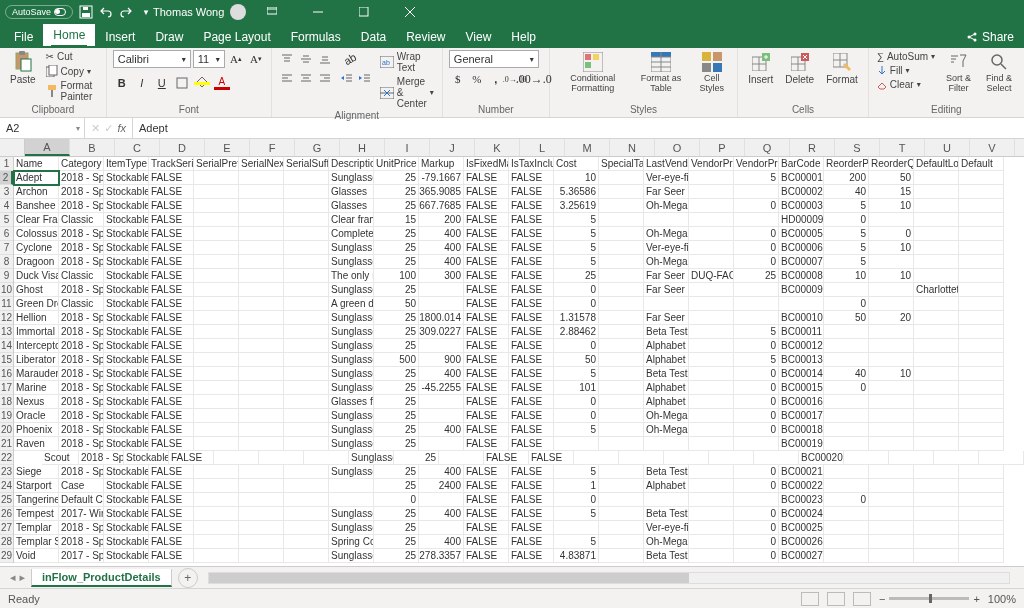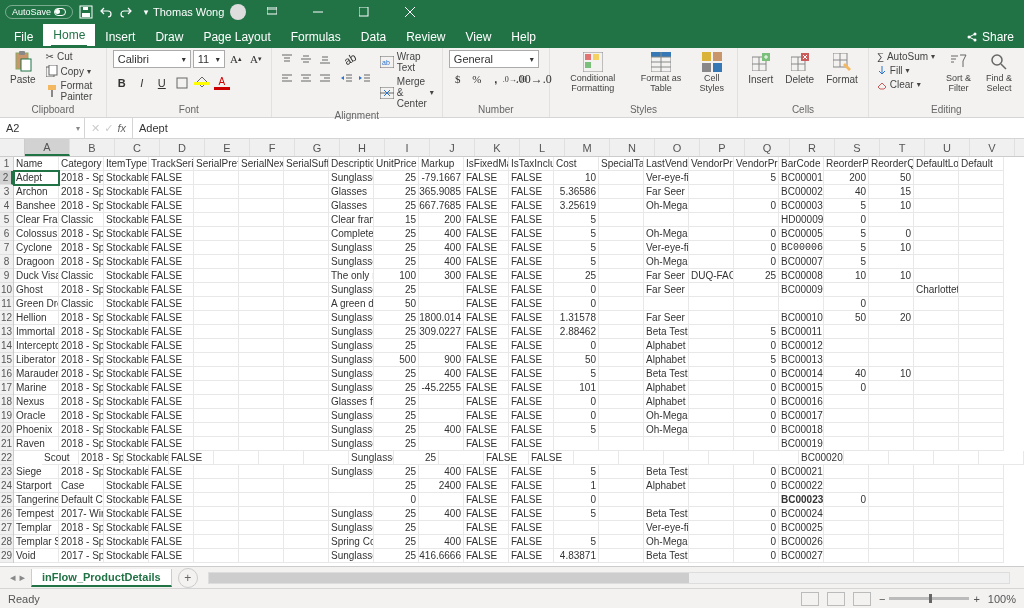--- a/index.html
+++ b/index.html
@@ -721,21 +721,21 @@
           <div class="cell" style="width: 45px;">Sunglass</div>
           <div class="cell num" style="width: 45px;">25</div>
           <div class="cell num" style="width: 45px;">400</div>
           <div class="cell" style="width: 45px;">FALSE</div>
           <div class="cell" style="width: 45px;">FALSE</div>
           <div class="cell num" style="width: 45px;">5</div>
           <div class="cell" style="width: 45px;"></div>
           <div class="cell" style="width: 45px;">Ver-eye-fied</div>
           <div class="cell" style="width: 45px;"></div>
           <div class="cell num" style="width: 45px;">0</div>
-          <div class="cell" style="width: 45px; font-family: Liberation Mono, monospace;">BC00006</div>
+          <div class="cell" style="width: 45px;">BC00006</div>
           <div class="cell num" style="width: 45px;">5</div>
           <div class="cell num" style="width: 45px;">10</div>
           <div class="cell" style="width: 45px;"></div>
           <div class="cell" style="width: 45px;"></div>
         </div>
         <div class="row">
           <div class="cell" style="width: 45px;">Dragoon</div>
           <div class="cell" style="width: 45px;">2018 - Spri</div>
           <div class="cell" style="width: 45px;">Stockable</div>
           <div class="cell" style="width: 45px;">FALSE</div>
@@ -1153,21 +1153,21 @@
           <div class="cell" style="width: 45px;"></div>
           <div class="cell num" style="width: 45px;">0</div>
           <div class="cell" style="width: 45px;"></div>
           <div class="cell" style="width: 45px;">FALSE</div>
           <div class="cell" style="width: 45px;">FALSE</div>
           <div class="cell num" style="width: 45px;">0</div>
           <div class="cell" style="width: 45px;"></div>
           <div class="cell" style="width: 45px;"></div>
           <div class="cell" style="width: 45px;"></div>
           <div class="cell" style="width: 45px;"></div>
-          <div class="cell" style="width: 45px; font-weight: bold;">BC00023</div>
+          <div class="cell" style="width: 45px;">BC00023</div>
           <div class="cell num" style="width: 45px;">0</div>
           <div class="cell" style="width: 45px;"></div>
           <div class="cell" style="width: 45px;"></div>
           <div class="cell" style="width: 45px;"></div>
         </div>
         <div class="row">
           <div class="cell" style="width: 45px;">Tempest</div>
           <div class="cell" style="width: 45px;">2017- Win</div>
           <div class="cell" style="width: 45px;">Stockable</div>
           <div class="cell" style="width: 45px;">FALSE</div>
@@ -1241,21 +1241,21 @@
         <div class="row">
           <div class="cell" style="width: 45px;">Void</div>
           <div class="cell" style="width: 45px;">2017 - Spri</div>
           <div class="cell" style="width: 45px;">Stockable</div>
           <div class="cell" style="width: 45px;">FALSE</div>
           <div class="cell" style="width: 45px;"></div>
           <div class="cell" style="width: 45px;"></div>
           <div class="cell" style="width: 45px;"></div>
           <div class="cell" style="width: 45px;">Sunglasse</div>
           <div class="cell num" style="width: 45px;">25</div>
-          <div class="cell num" style="width: 45px;">416.6666</div>
+          <div class="cell num" style="width: 45px;">278.3357</div>
           <div class="cell" style="width: 45px;">FALSE</div>
           <div class="cell" style="width: 45px;">FALSE</div>
           <div class="cell num" style="width: 45px;">4.83871</div>
           <div class="cell" style="width: 45px;"></div>
           <div class="cell" style="width: 45px;">Beta Testing</div>
           <div class="cell" style="width: 45px;"></div>
           <div class="cell num" style="width: 45px;">0</div>
           <div class="cell" style="width: 45px;">BC00027</div>
           <div class="cell" style="width: 45px;"></div>
           <div class="cell" style="width: 45px;"></div>

